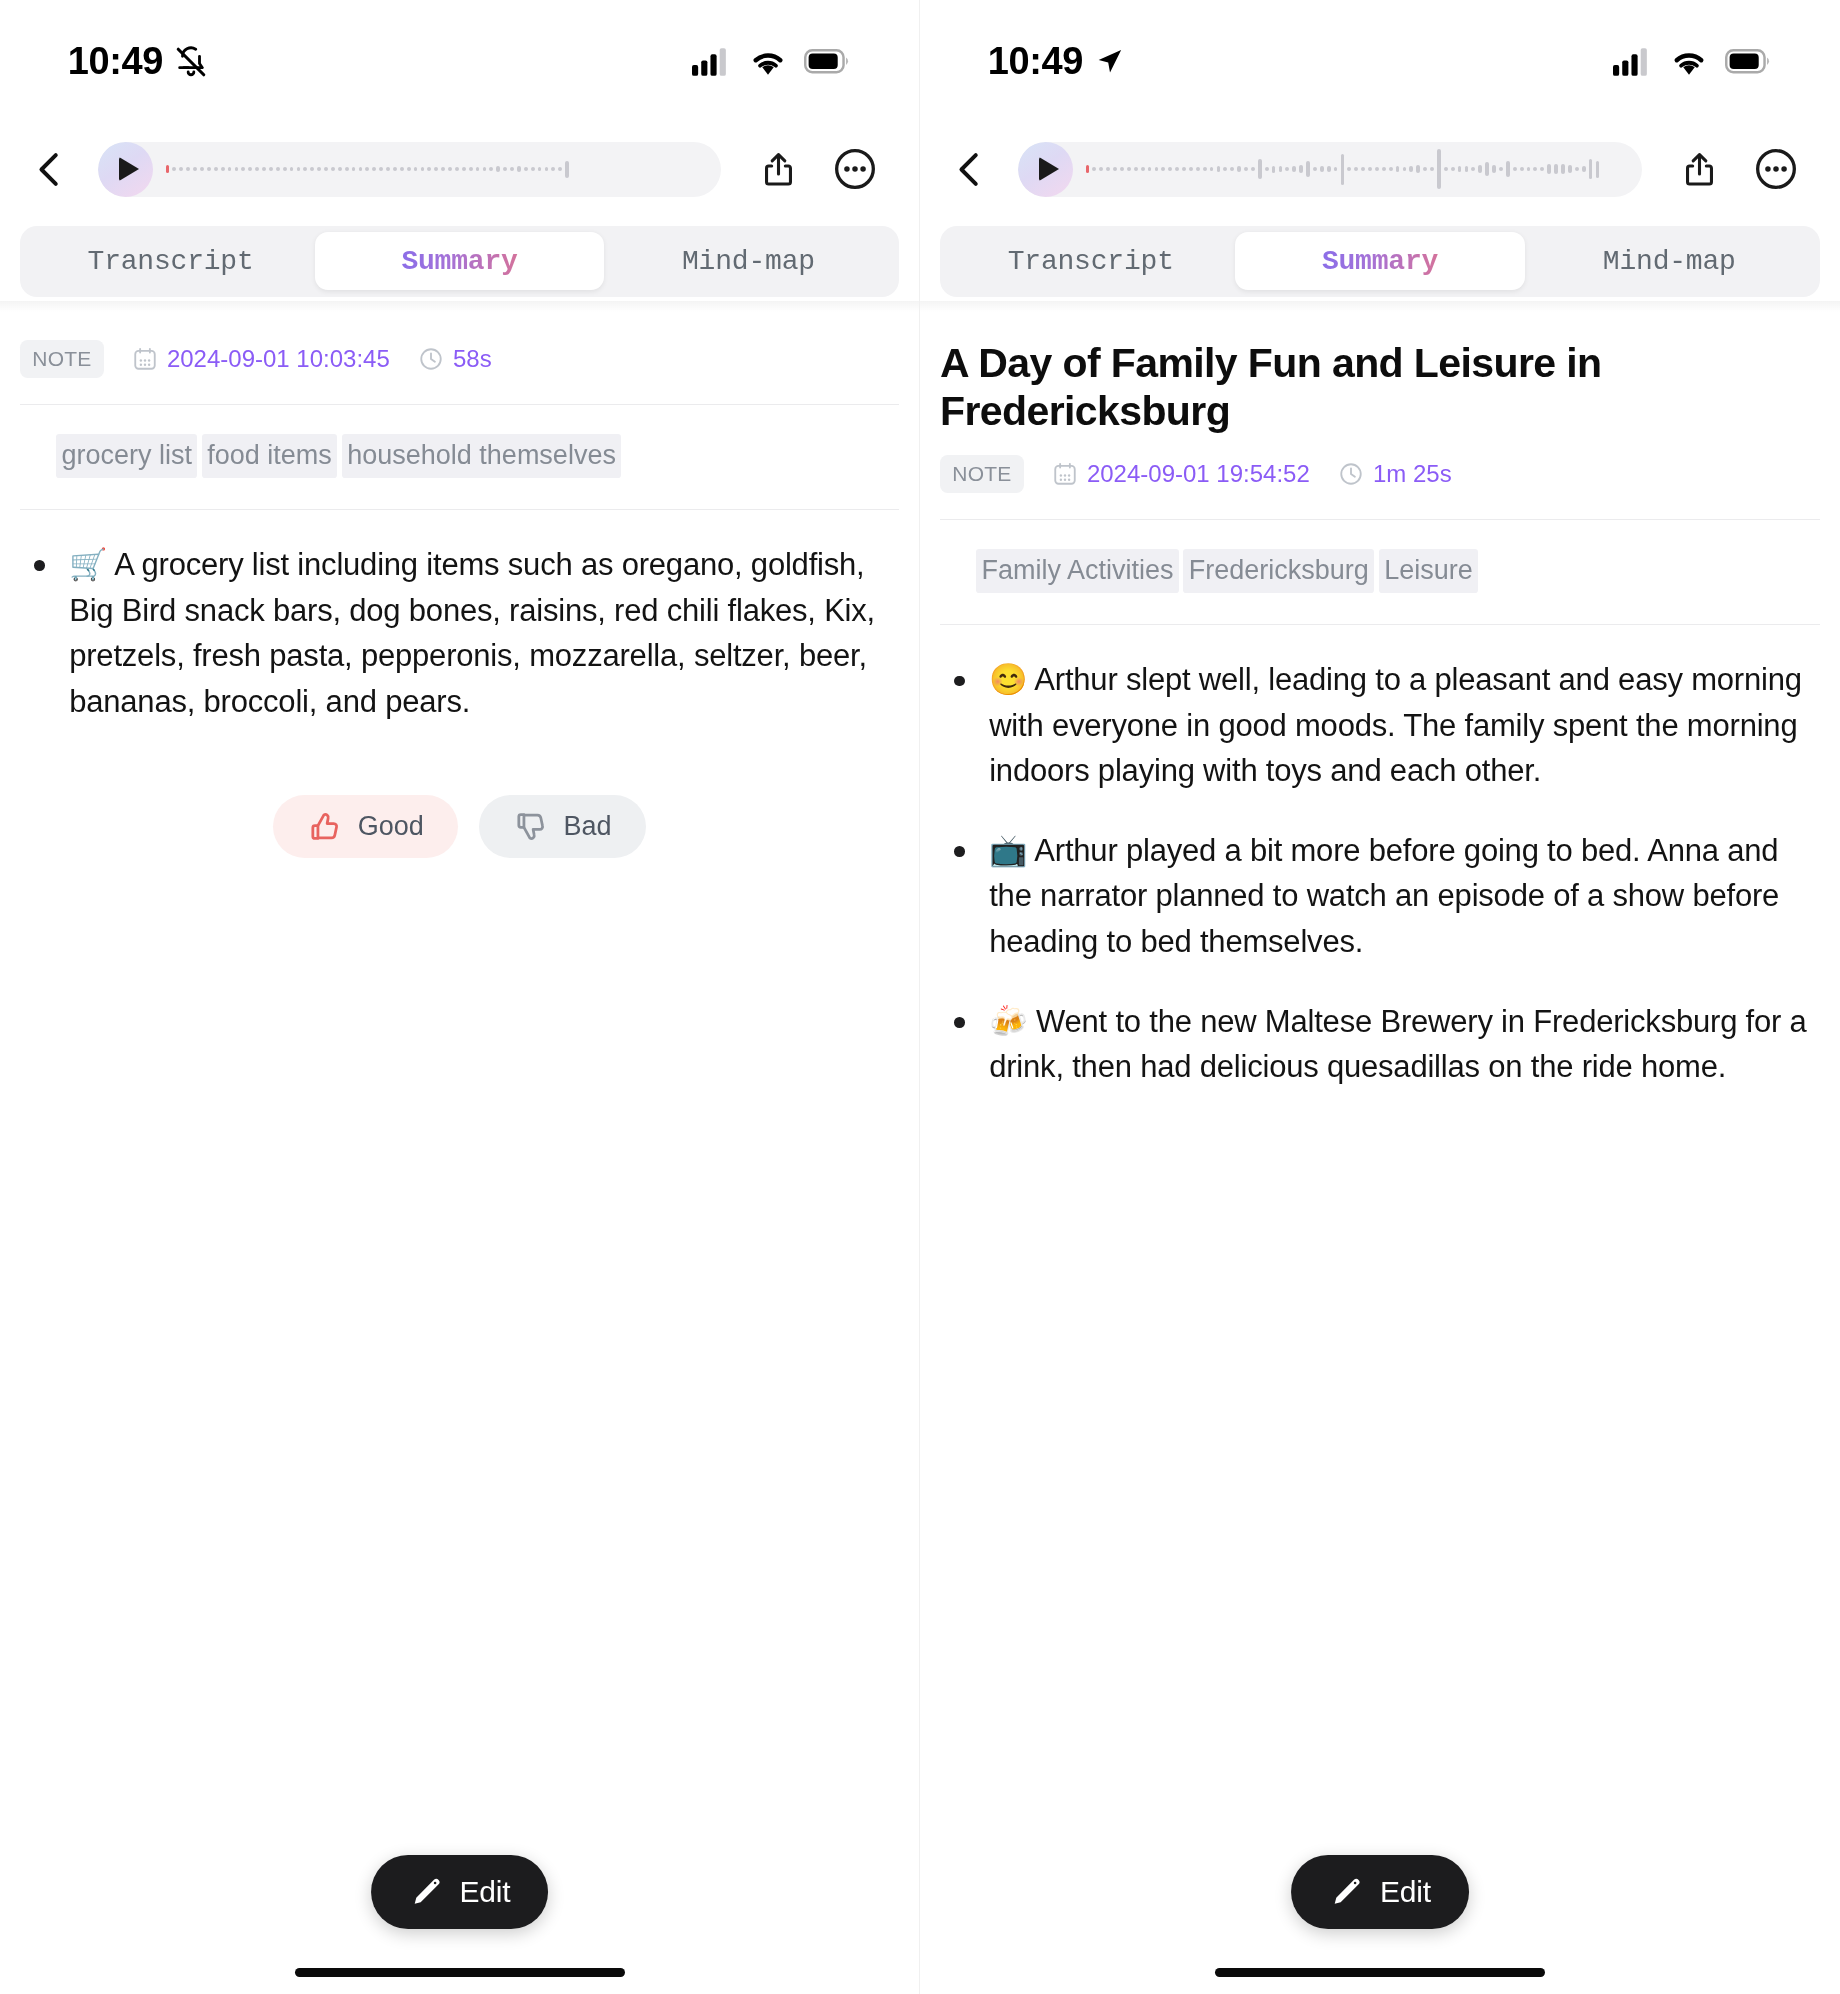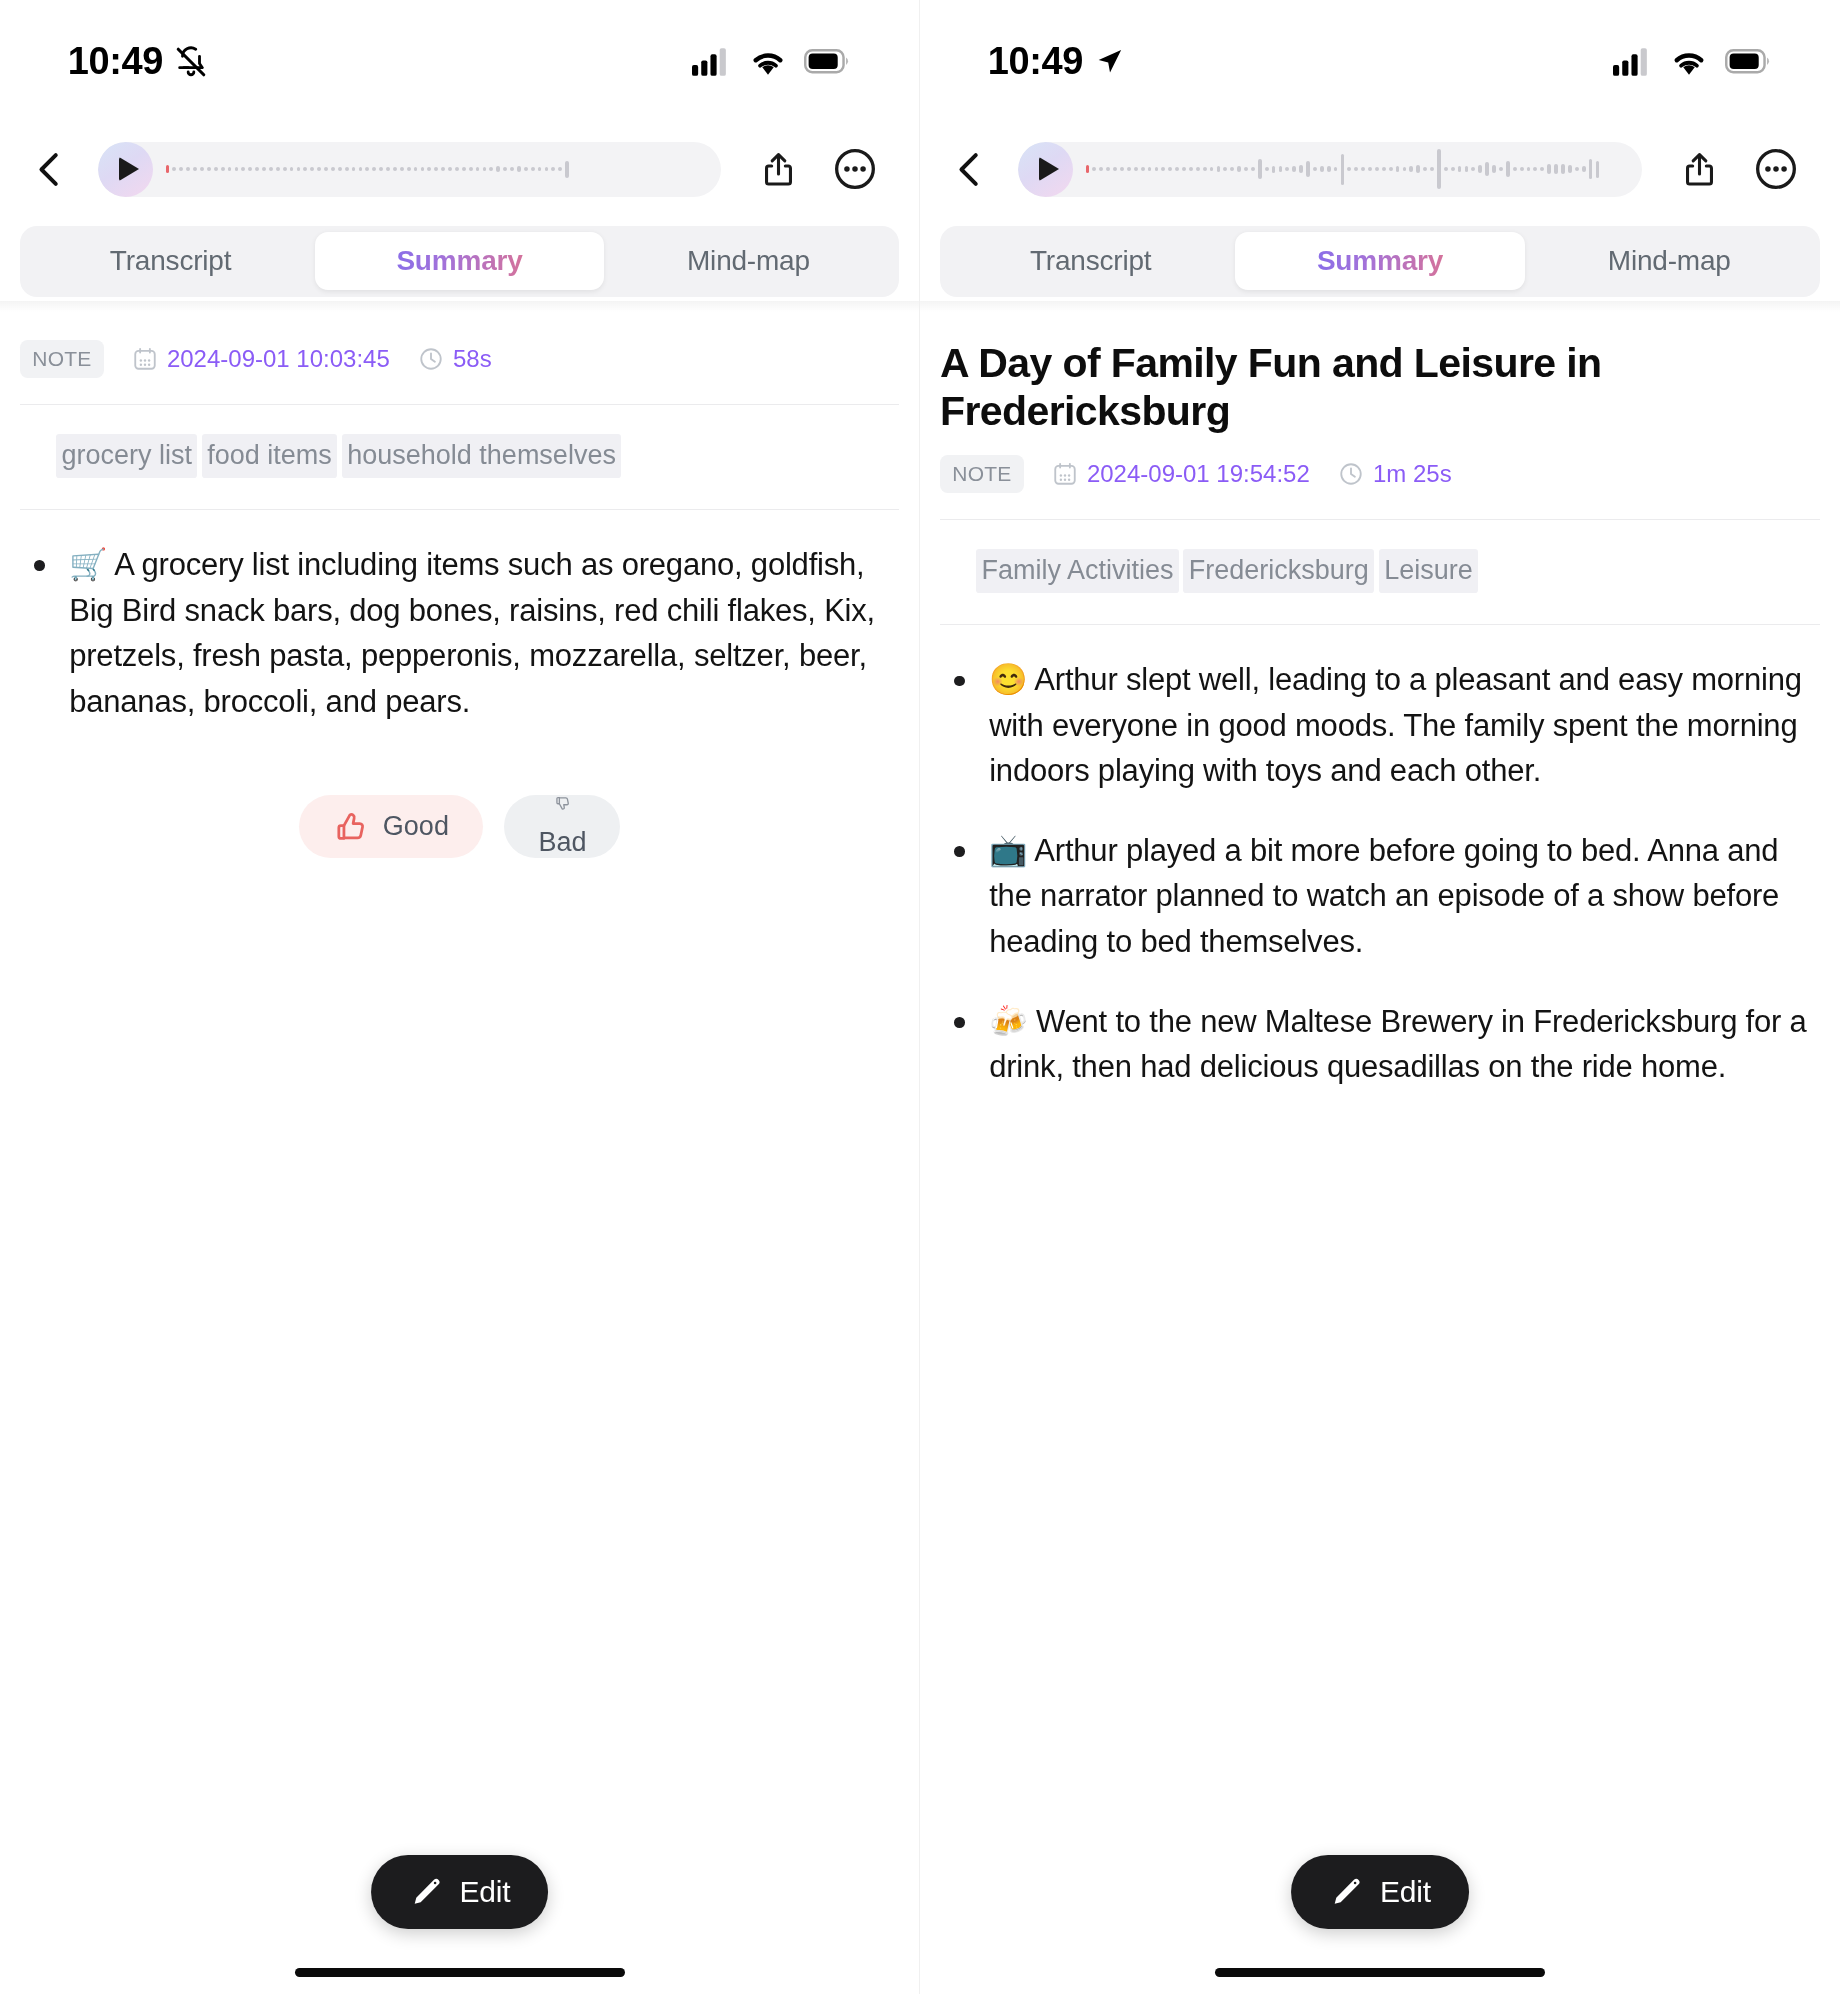--- a/index.html
+++ b/index.html
@@ -141,20 +141,21 @@
   .tab {
     flex: 1 1 0;
     height: 58px;
     display: flex;
     align-items: center;
     justify-content: center;
     font-size: 28px;
     color: #626a72;
     border-radius: 13px;
     letter-spacing: -0.2px;
+    font-family: Liberation Mono, monospace;
   }
   .tab.active {
     background: #ffffff;
     box-shadow: 0 1.5px 5.4px rgba(0,0,0,0.07);
     font-weight: 600;
     background-clip: padding-box;
   }
   .tab.active .tab-label {
     background: linear-gradient(90deg, #8b6ee8 0%, #a472d8 40%, #d4729b 100%);
     -webkit-background-clip: text;
@@ -262,21 +263,21 @@
     align-items: center;
     justify-content: center;
     gap: 15.3px;
     height: 63px;
     padding: 0 34px;
     border-radius: 32px;
     font-size: 27px;
     color: #4e5662;
   }
   .fb-good { background: #fdeeed; }
-  .fb-bad  { background: #eef0f2; flex-direction: column; }
+  .fb-bad  { background: #eef0f2; }
 
   
   .edit-fab {
     position: absolute;
     left: 50%;
     transform: translateX(-50%);
     bottom: 66px;
     background: #1c1c1e;
     border-radius: 37px;
     height: 74px;

